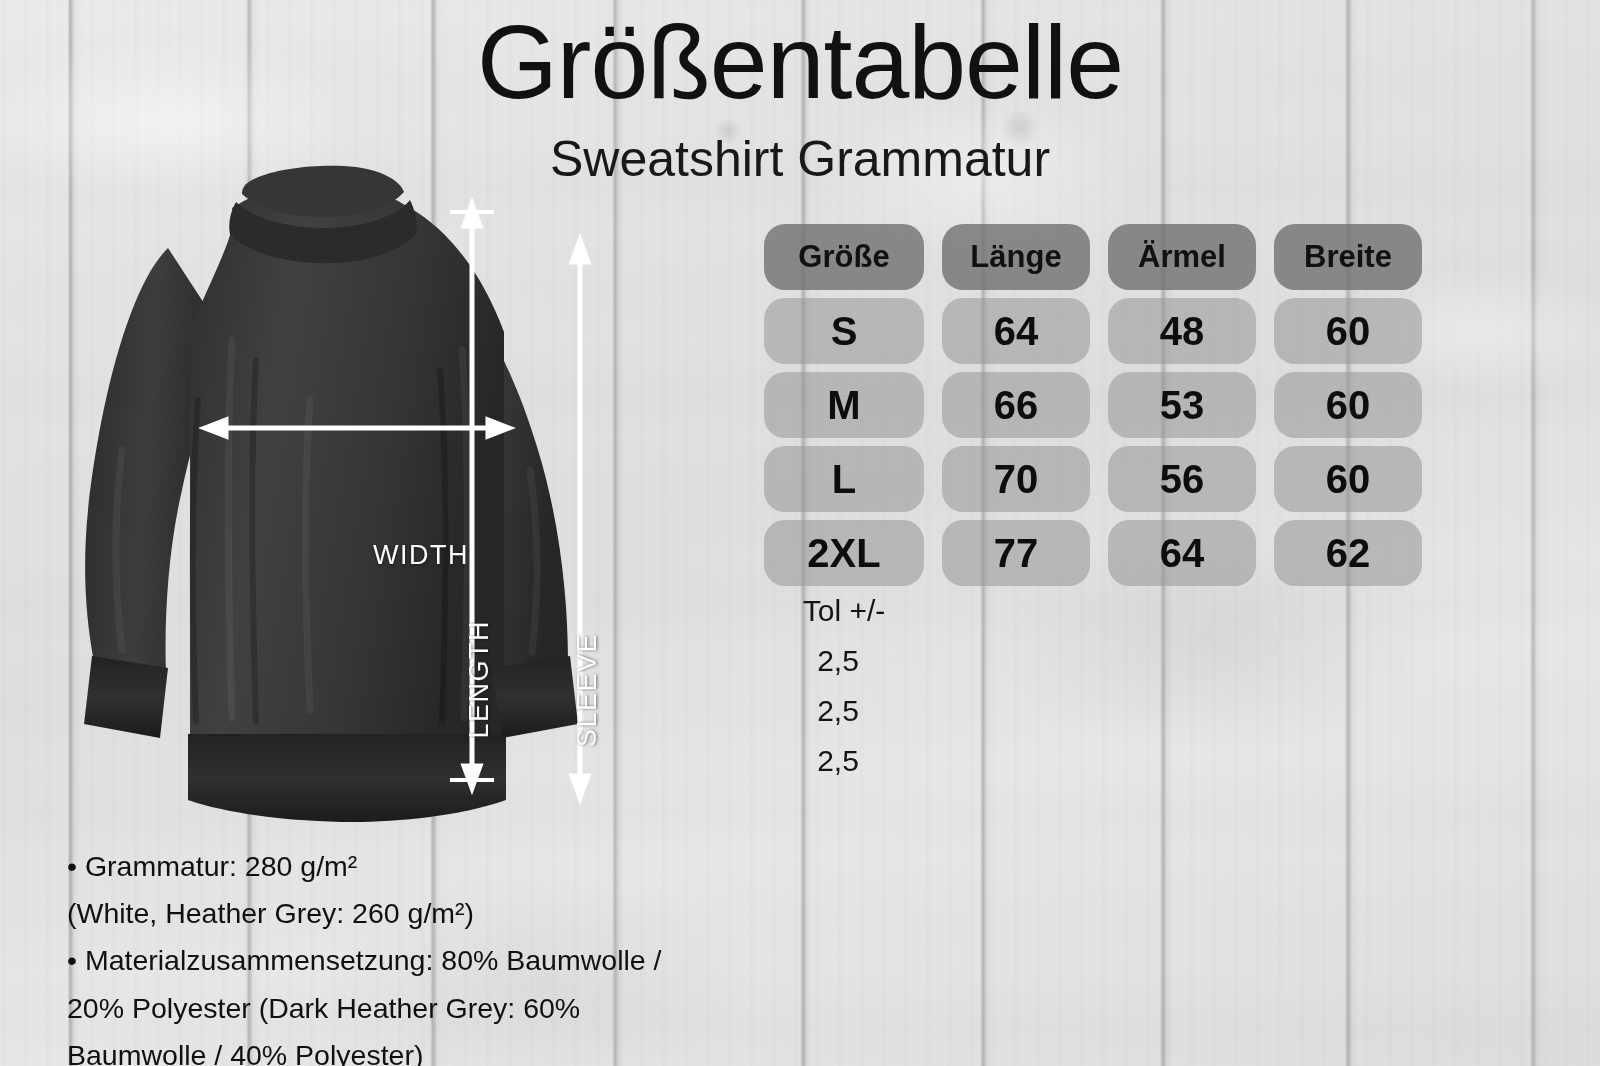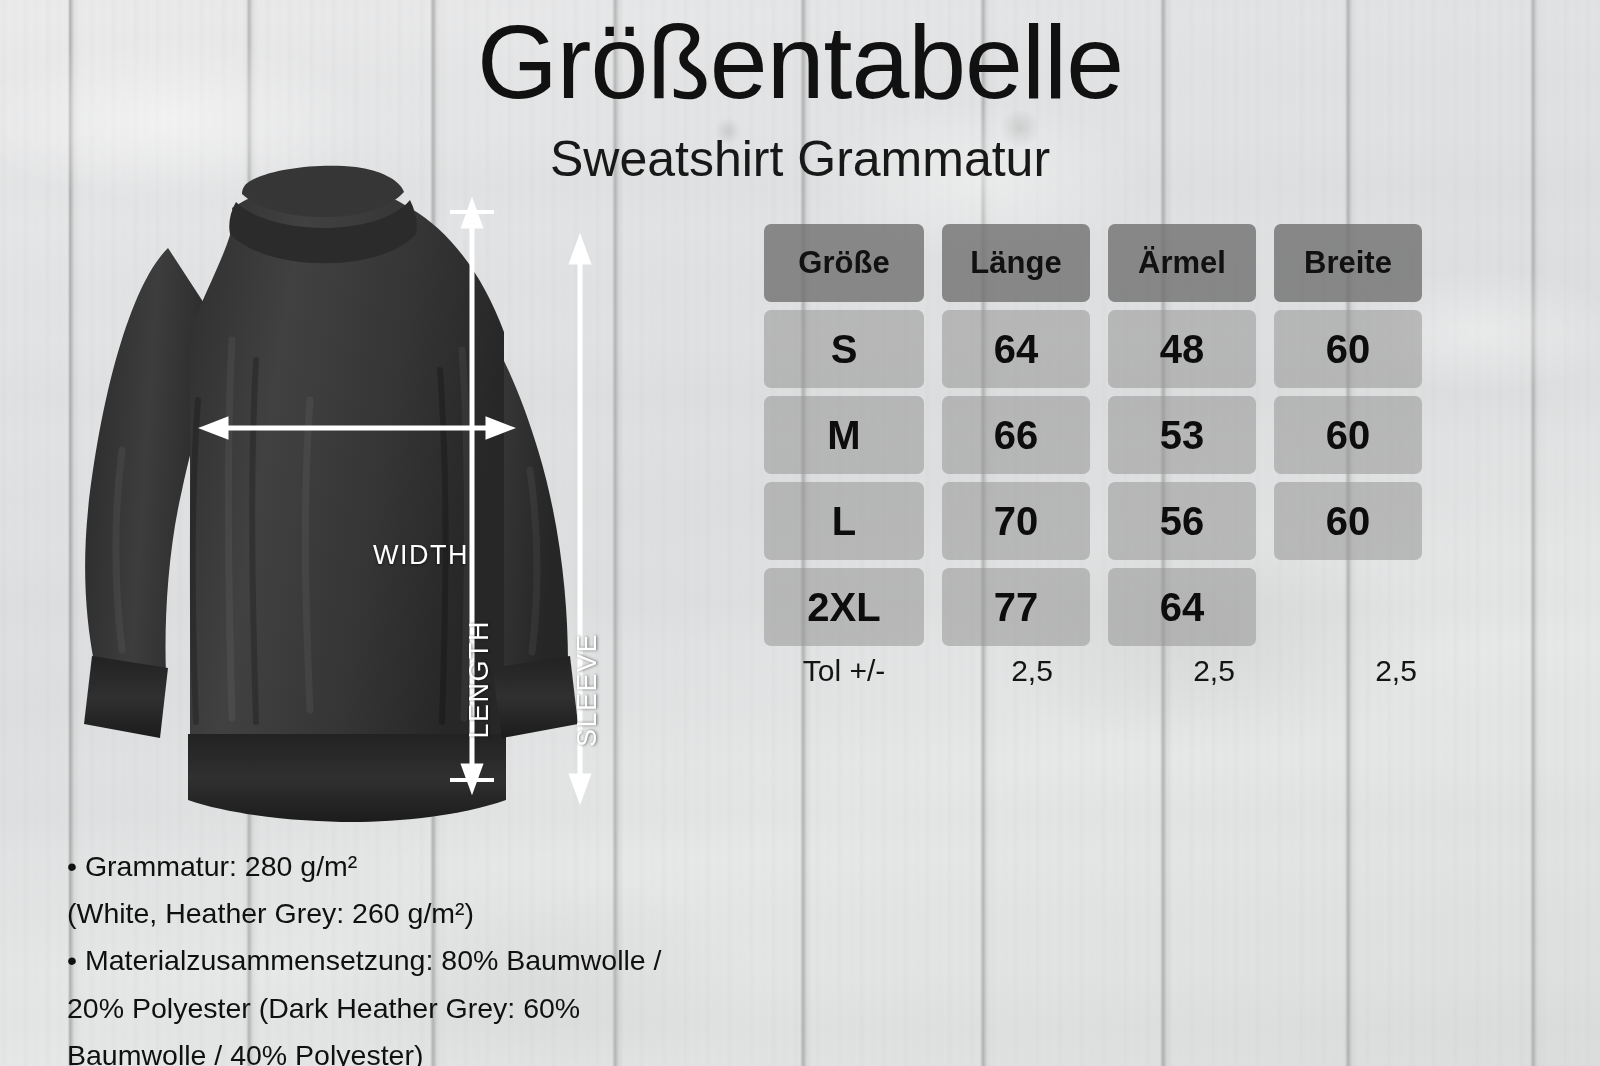--- a/index.html
+++ b/index.html
@@ -121,22 +121,22 @@
     left: 764px;
     top: 224px;
     width: 742px;
   }
   .trow {
     display: flex;
     gap: 18px;
     margin-bottom: 8px;
   }
   .cell {
-    height: 78px;
-    border-radius: 7px;
+    height: 66px;
+    border-radius: 21px;
     display: flex;
     align-items: center;
     justify-content: center;
     font-weight: bold;
     color: #0d0d0d;
   }
   .c-size  { width: 160px; }
   .c-len   { width: 148px; }
   .c-wid   { width: 148px; }
   .c-slv   { width: 148px; }
@@ -144,22 +144,23 @@
     background: rgba(112,112,112,0.80);
     font-size: 31px;
     color: #111;
   }
   .body .cell {
     background: rgba(150,150,150,0.55);
     font-size: 40px;
   }
   .tol {
     display: flex;
-    gap: 34px;
+    gap: 16px;
     margin-top: 6px;
+    flex-direction: column;
   }
   .tol div {
     display: flex;
     align-items: center;
     justify-content: center;
     font-size: 30px;
     color: #141414;
   }
 
   
@@ -318,20 +319,21 @@
       <div class="cell c-len">70</div>
       <div class="cell c-wid">56</div>
       <div class="cell c-slv">60</div>
     </div>
 
 
     <div class="trow body">
       <div class="cell c-size">2XL</div>
       <div class="cell c-len">77</div>
       <div class="cell c-wid">64</div>
+      <div class="cell c-slv">62</div>
     </div>
 
     <div class="tol">
       <div class="c-size">Tol +/-</div>
       <div class="c-len">2,5</div>
       <div class="c-wid">2,5</div>
       <div class="c-slv">2,5</div>
     </div>
   </div>
 

